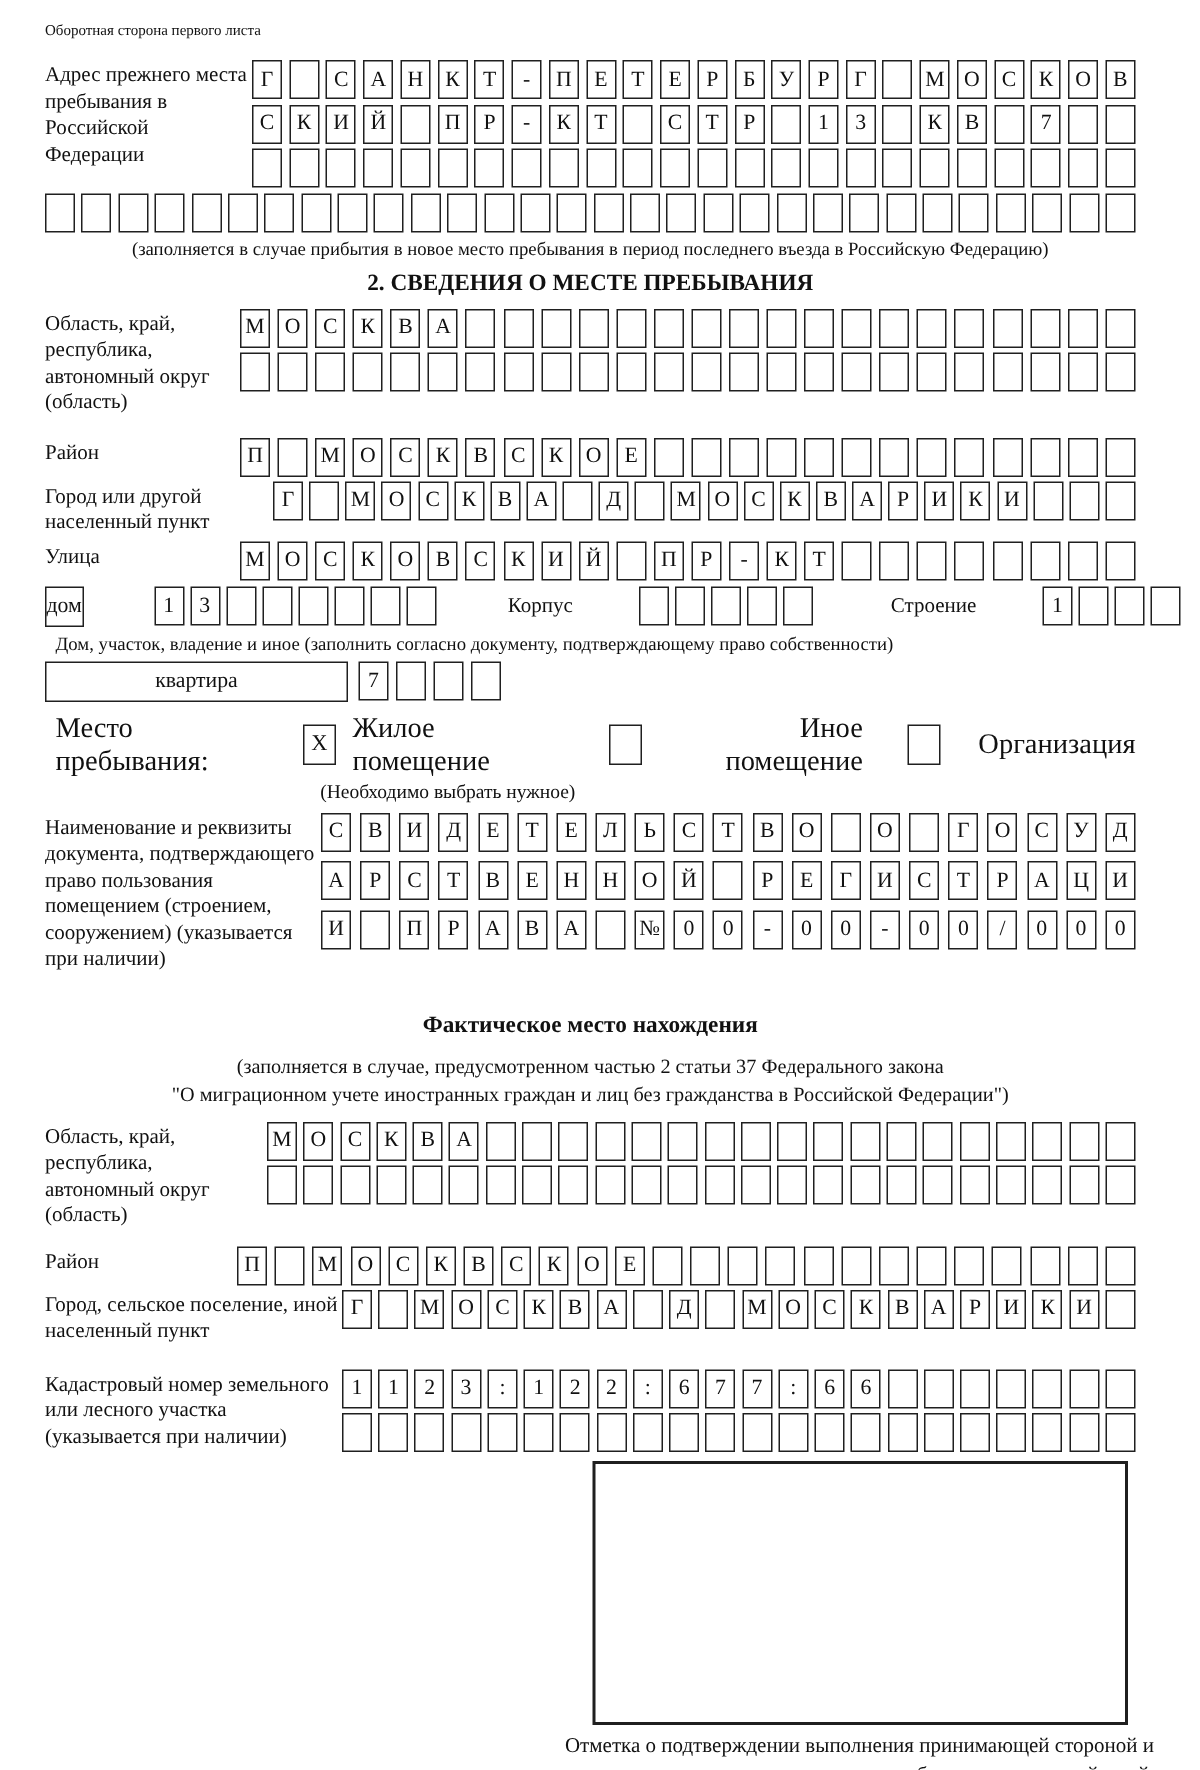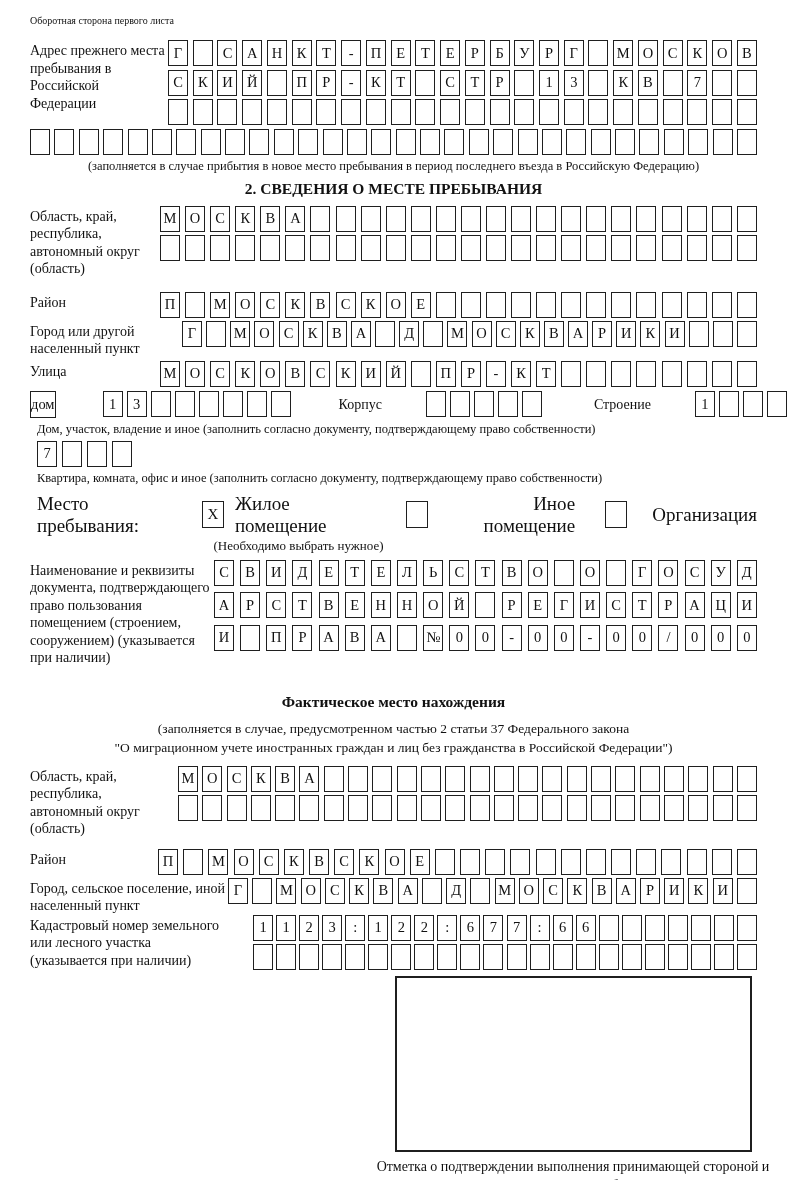--- a/index.html
+++ b/index.html
@@ -391,28 +391,28 @@
     <div class="boxrow gapped" style="margin-left:5px;">
         <span class="cbox">1</span>
         <span class="cbox"></span>
         <span class="cbox"></span>
         <span class="cbox"></span>
       </div>
   </div>
   <div class="caption-left">Дом, участок, владение и иное (заполнить согласно документу, подтверждающему право собственности)</div>
 
   <div style="display:flex; align-items:center; margin-top:4px;">
+    <div class="widebox" style="width:202px;">квартира</div>
     <div class="boxrow gapped" style="margin-left:7px; gap:5px;">
         <span class="cbox">7</span>
         <span class="cbox"></span>
         <span class="cbox"></span>
         <span class="cbox"></span>
       </div>
   </div>
-  <div class="caption-left">Квартира, комната, офис и иное (заполнить согласно документу, подтверждающему право собственности)</div>
 
   <div class="mesto-row">
     <span class="opt-label" style="padding-left:7px;">Место пребывания:</span>
     <span class="checkbox" style="margin-left:9px;">X</span>
     <span class="opt-label" style="margin-left:11px;">Жилое помещение</span>
     <span class="checkbox" style="margin-left:22px;"></span>
     <span class="opt-label" style="margin-left:11px;text-align:right;">Иное помещение</span>
     <span class="checkbox" style="margin-left:30px;"></span>
     <span class="opt-label" style="margin-left:25px;">Организация</span>
   </div>
@@ -610,21 +610,21 @@
           <span class="cbox">А</span>
           <span class="cbox">Р</span>
           <span class="cbox">И</span>
           <span class="cbox">К</span>
           <span class="cbox">И</span>
           <span class="cbox"></span>
         </div>
     </div>
   </div>
 
-  <div class="frow" style="margin-top:0;gap:25px;">
+  <div class="frow" style="margin-top:16px;">
     <div class="flabel w198">Кадастровый номер земельного или лесного участка (указывается при наличии)</div>
     <div class="rows">
       <div class="boxrow">
           <span class="cbox">1</span>
           <span class="cbox">1</span>
           <span class="cbox">2</span>
           <span class="cbox">3</span>
           <span class="cbox">:</span>
           <span class="cbox">1</span>
           <span class="cbox">2</span>

